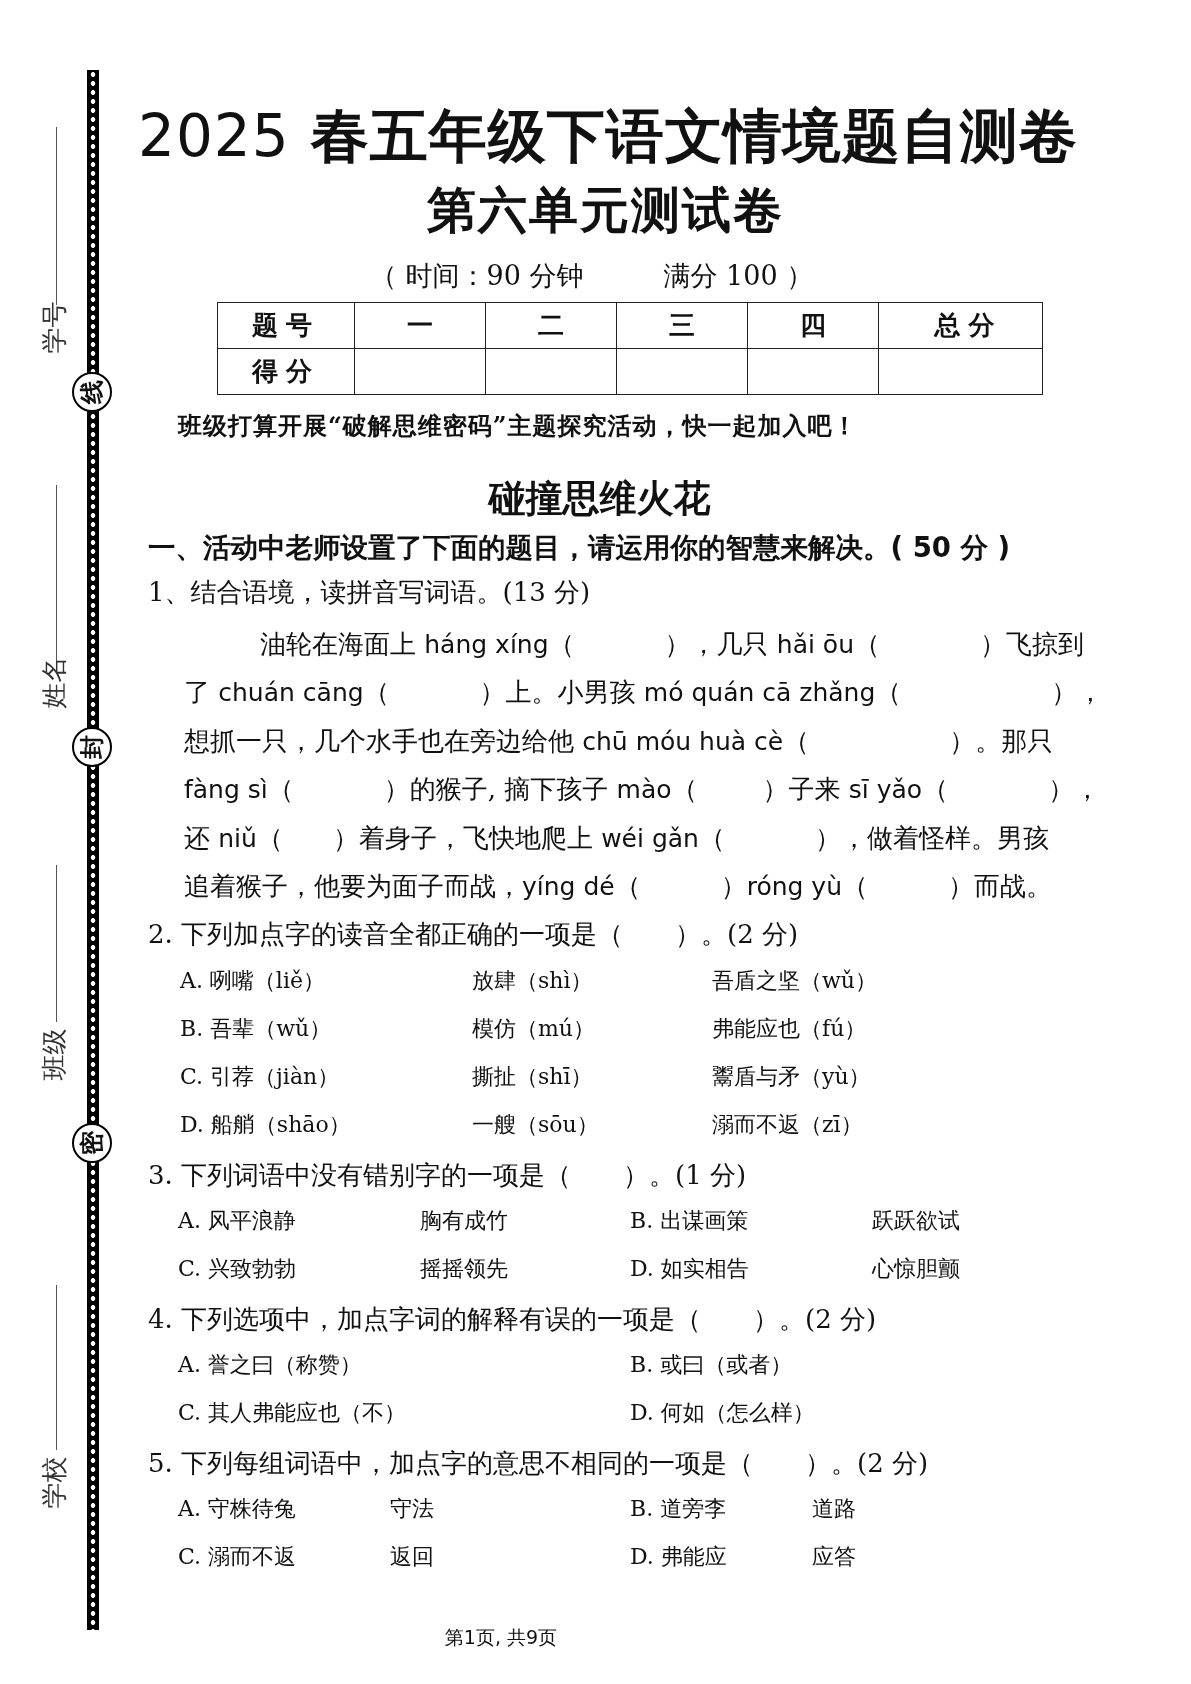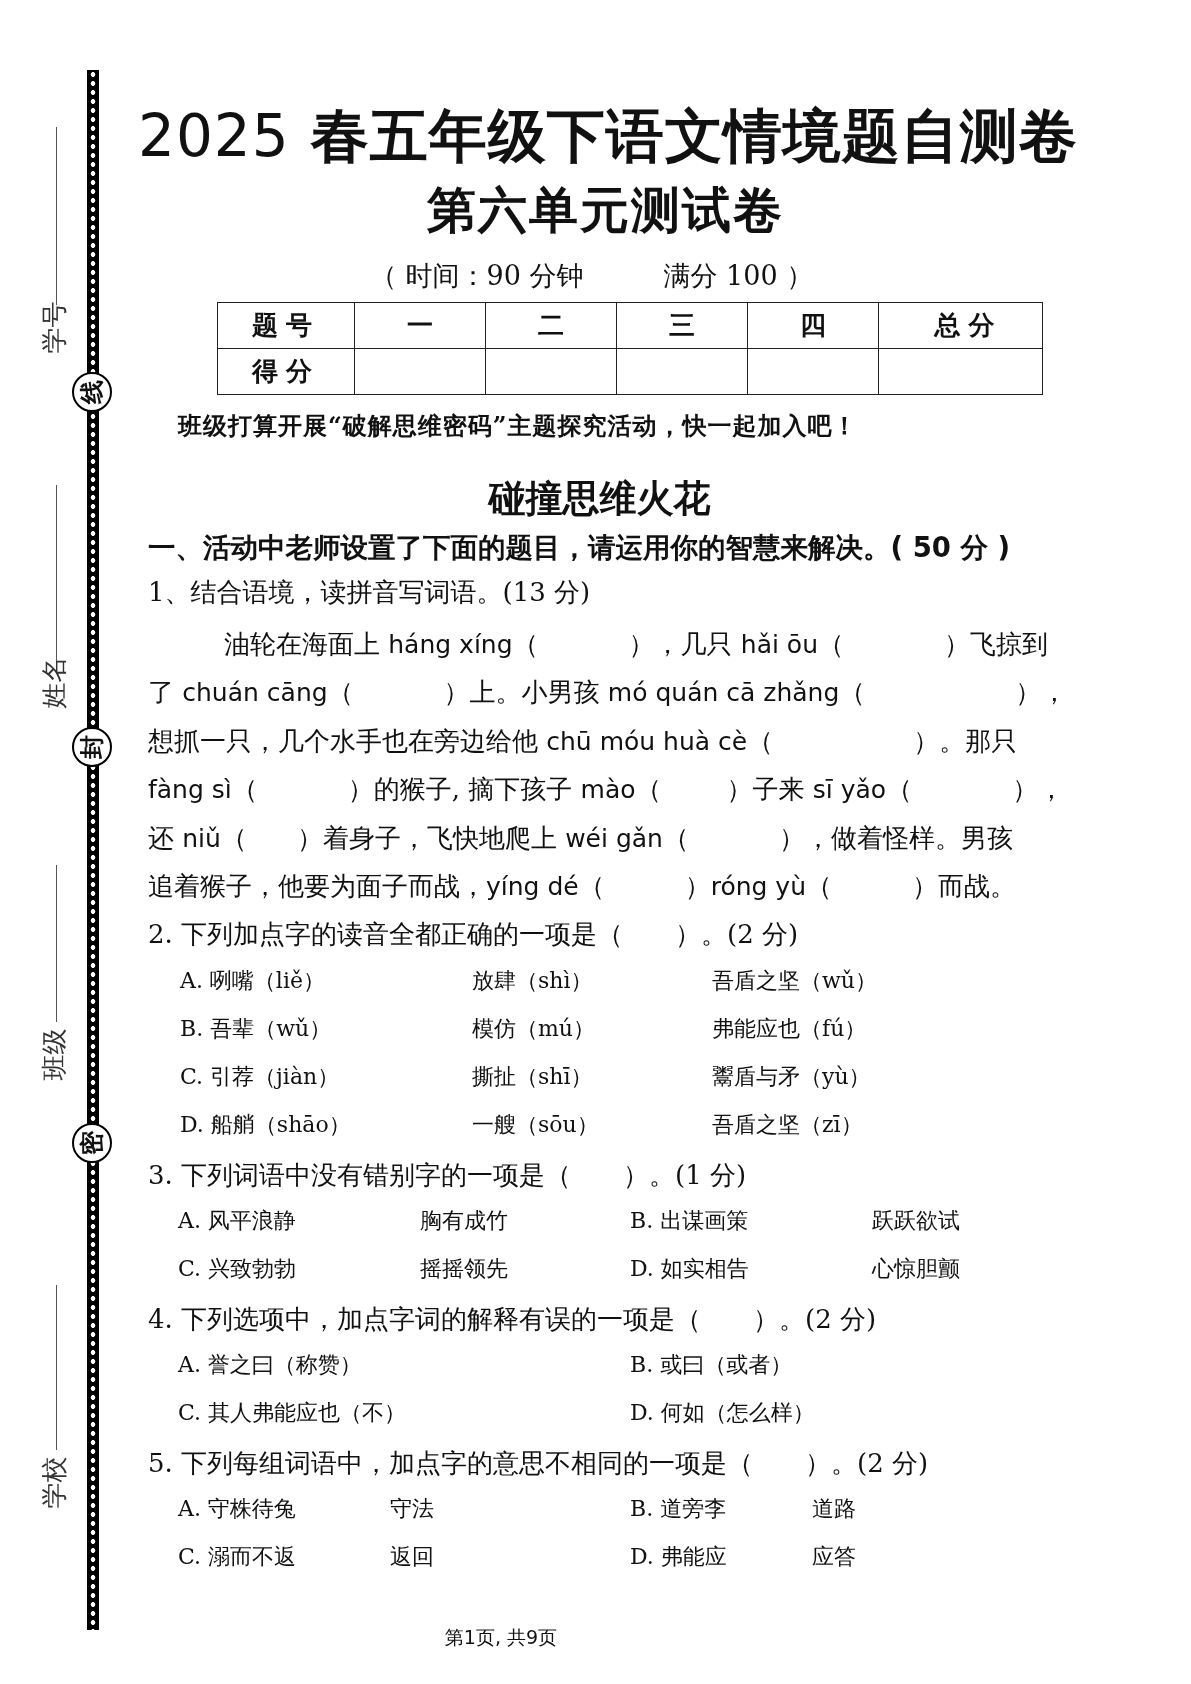--- a/index.html
+++ b/index.html
@@ -30,21 +30,21 @@
   table.score td.ct { width: 147px; letter-spacing: 8px; padding-left: 16px; }
 
   .intro { position: absolute; left: 178px; top: 410px; font-size: 24px; font-weight: bold; white-space: nowrap; letter-spacing: 1px; }
   .section-title { position: absolute; left: 0; width: 1191px; top: 474px; text-align: center; font-family: "DejaVu Sans", sans-serif; font-weight: bold; font-size: 37px; padding-left: 8px; box-sizing: border-box; }
   .part-title { position: absolute; left: 148px; top: 530px; font-family: "DejaVu Sans", sans-serif; font-weight: bold; font-size: 27.5px; white-space: nowrap; }
 
   .line { position: absolute; left: 148px; font-size: 26px; white-space: nowrap; }
   .py { font-family: "DejaVu Sans", sans-serif; font-size: 25px; }
   .blank { display: inline-block; }
   .para { position: absolute; left: 148px; width: 960px; font-size: 26px; }
-  .para .row { height: 48.4px; line-height: 48px; white-space: nowrap; display: flex; justify-content: space-between; }
+  .para .row { height: 48.4px; line-height: 48px; white-space: nowrap; display: flex; justify-content: space-between; margin-left: 36px; }
   .para .row.first { padding-left: 76px; }
 
   .opt { position: absolute; font-size: 22px; white-space: nowrap; }
 
   .footer { position: absolute; left: 0; width: 1002px; top: 1625px; text-align: center; font-family: "DejaVu Sans", sans-serif; font-size: 19px; }
 </style>
 </head>
 <body>
 
 <div class="bind-bar"></div>
@@ -128,21 +128,21 @@
 <div class="opt" style="left:472px;top:966px">放肆（shì）</div>
 <div class="opt" style="left:712px;top:966px">吾盾之坚（wǔ）</div>
 <div class="opt" style="left:180px;top:1014px">B. 吾辈（wǔ）</div>
 <div class="opt" style="left:472px;top:1014px">模仿（mú）</div>
 <div class="opt" style="left:712px;top:1014px">弗能应也（fú）</div>
 <div class="opt" style="left:180px;top:1062px">C. 引荐（jiàn）</div>
 <div class="opt" style="left:472px;top:1062px">撕扯（shī）</div>
 <div class="opt" style="left:712px;top:1062px">鬻盾与矛（yù）</div>
 <div class="opt" style="left:180px;top:1110px">D. 船艄（shāo）</div>
 <div class="opt" style="left:472px;top:1110px">一艘（sōu）</div>
-<div class="opt" style="left:712px;top:1110px">吾盾之坚（zī）</div>
+<div class="opt" style="left:712px;top:1110px">溺而不返（zī）</div>
 
 <div class="line" style="top:1158px">3. 下列词语中没有错别字的一项是（　　）。(1 分)</div>
 <div class="opt" style="left:178px;top:1206px">A. 风平浪静</div>
 <div class="opt" style="left:420px;top:1206px">胸有成竹</div>
 <div class="opt" style="left:630px;top:1206px">B. 出谋画策</div>
 <div class="opt" style="left:872px;top:1206px">跃跃欲试</div>
 <div class="opt" style="left:178px;top:1254px">C. 兴致勃勃</div>
 <div class="opt" style="left:420px;top:1254px">摇摇领先</div>
 <div class="opt" style="left:630px;top:1254px">D. 如实相告</div>
 <div class="opt" style="left:872px;top:1254px">心惊胆颤</div>

